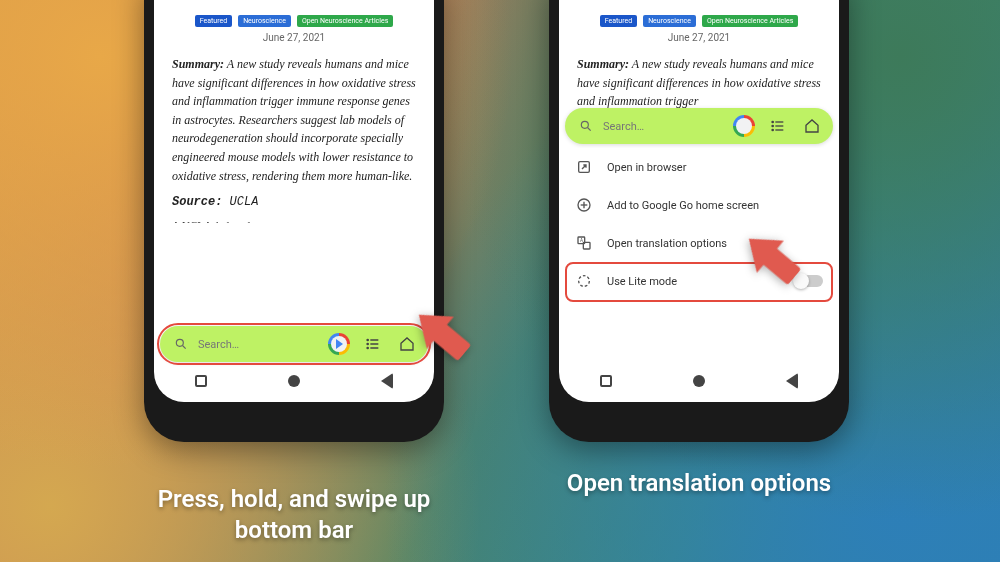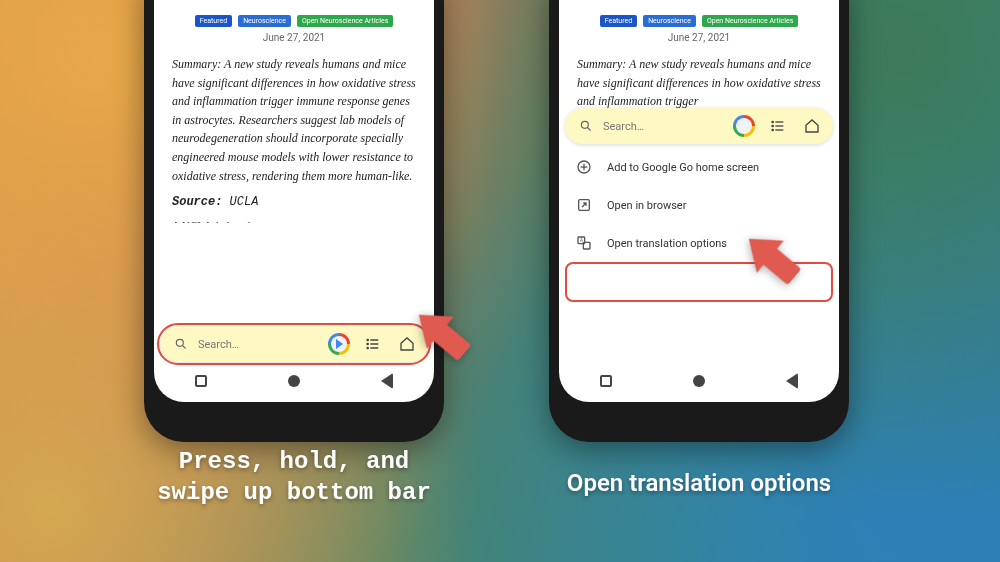--- a/index.html
+++ b/index.html
@@ -62,30 +62,30 @@
   .date { text-align: center; font-size: 10px; color: #666; padding: 3px 0 8px; }
 
   .body-text {
     font-family: Georgia, serif;
     font-style: italic;
     font-size: 12px;
     line-height: 1.55;
     color: #222;
     padding: 4px 18px 0;
   }
-  .body-text b { font-style: italic; font-weight: 400; }
+  .body-text b { font-style: italic; font-weight: 700; }
   .source { font-family: Liberation Mono, monospace; font-style: italic; font-size: 12px; padding: 10px 18px 0; }
   .source b { font-weight: 700; }
   .cutoff { font-family: Georgia, serif; font-size: 11px; padding: 10px 18px 0; overflow: hidden; height: 14px; color:#333;}
 
   .bottom-bar {
     position: absolute;
     left: 6px; right: 6px;
     height: 36px;
-    background: #fef9c3;
+    background: #bef264;
     border-radius: 20px;
     display: flex;
     align-items: center;
     padding: 0 10px;
     gap: 12px;
     box-shadow: 0 1px 4px rgba(0,0,0,0.15);
   }
   .bar-left { bottom: 40px; }
   .bar-right { top: 128px; }
 
@@ -178,21 +178,21 @@
   .caption {
     position: absolute;
     color: #fff;
     font-size: 24px;
     font-weight: 600;
     text-align: center;
     line-height: 1.3;
     text-shadow: 0 2px 4px rgba(0,0,0,0.35);
     width: 300px;
   }
-  .cap-left { left: 144px; top: 446px; font-family: Liberation Mono, monospace; }
+  .cap-left { left: 144px; top: 484px; }
   .cap-right { left: 549px; top: 468px; }
 
   .truncated-right .body-text { height: 60px; overflow:hidden; }
 </style>
 </head>
 <body>
 <div class="stage">
 
 <div class="phone phone-left">
   <div class="screen">
@@ -292,45 +292,54 @@
         <svg viewBox="0 0 24 24" width="16" height="16">
               <path d="M3 11 L12 3 L21 11 V21 H3 Z" fill="none" stroke="#444" stroke-width="2"></path>
             </svg>
       </span>
     </div>
 
     <div class="menu-sheet">
       <div class="menu-item">
         <span class="menu-icon">
           <svg viewBox="0 0 24 24" width="16" height="16">
+                <rect x="4" y="4" width="16" height="16" rx="2" fill="none" stroke="#555" stroke-width="2"></rect>
+                <path d="M9 15 L15 9 M11 9h4v4" fill="none" stroke="#555" stroke-width="2"></path>
+              </svg>
+        </span>
+        <span>Open in browser</span>
+      </div>
+      <div class="menu-item">
+        <span class="menu-icon">
+          <svg viewBox="0 0 24 24" width="16" height="16">
                 <circle cx="12" cy="12" r="9" fill="none" stroke="#555" stroke-width="2"></circle>
                 <line x1="12" y1="7" x2="12" y2="17" stroke="#555" stroke-width="2"></line>
                 <line x1="7" y1="12" x2="17" y2="12" stroke="#555" stroke-width="2"></line>
               </svg>
         </span>
         <span>Add to Google Go home screen</span>
-      </div>
-      <div class="menu-item">
-        <span class="menu-icon">
-          <svg viewBox="0 0 24 24" width="16" height="16">
-                <rect x="4" y="4" width="16" height="16" rx="2" fill="none" stroke="#555" stroke-width="2"></rect>
-                <path d="M9 15 L15 9 M11 9h4v4" fill="none" stroke="#555" stroke-width="2"></path>
-              </svg>
-        </span>
-        <span>Open in browser</span>
       </div>
       <div class="menu-item">
         <span class="menu-icon">
           <svg viewBox="0 0 24 24" width="16" height="16">
                 <rect x="3" y="3" width="10" height="10" rx="1" fill="none" stroke="#555" stroke-width="2"></rect>
                 <rect x="11" y="11" width="10" height="10" rx="1" fill="none" stroke="#555" stroke-width="2"></rect>
                 <text x="6" y="11" font-size="7" fill="#555">A</text>
               </svg>
         </span>
         <span>Open translation options</span>
+      </div>
+      <div class="menu-item">
+        <span class="menu-icon">
+          <svg viewBox="0 0 24 24" width="16" height="16">
+                <circle cx="12" cy="12" r="8" fill="none" stroke="#555" stroke-width="2" stroke-dasharray="4 3"></circle>
+              </svg>
+        </span>
+        <span>Use Lite mode</span>
+        <span class="toggle"></span>
       </div>
       <div class="highlight-menu" style="left:6px; right:6px; top:114px; height:40px;"></div>
     </div>
 
     <div class="nav-bar">
       <span class="nav-sq"></span>
       <span class="nav-ci2"></span>
       <span class="nav-tr"></span>
     </div>
   </div>

